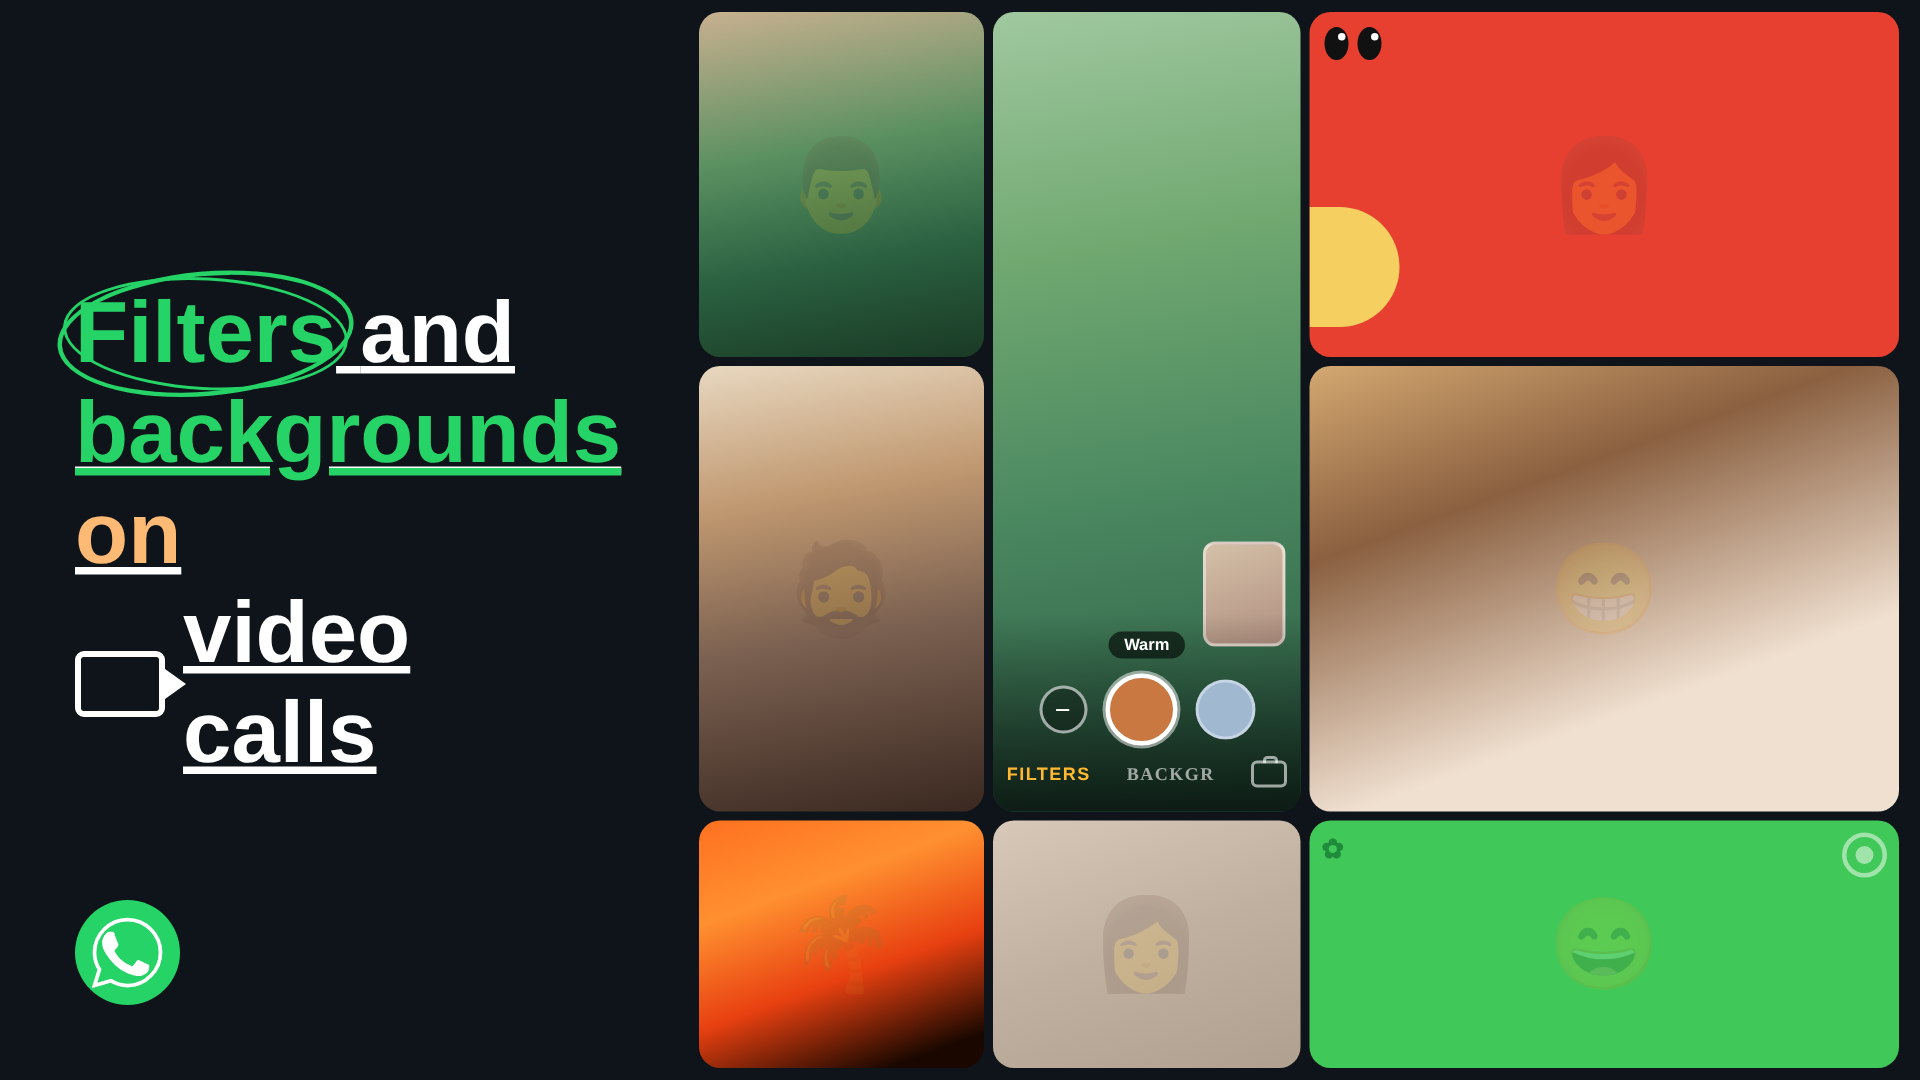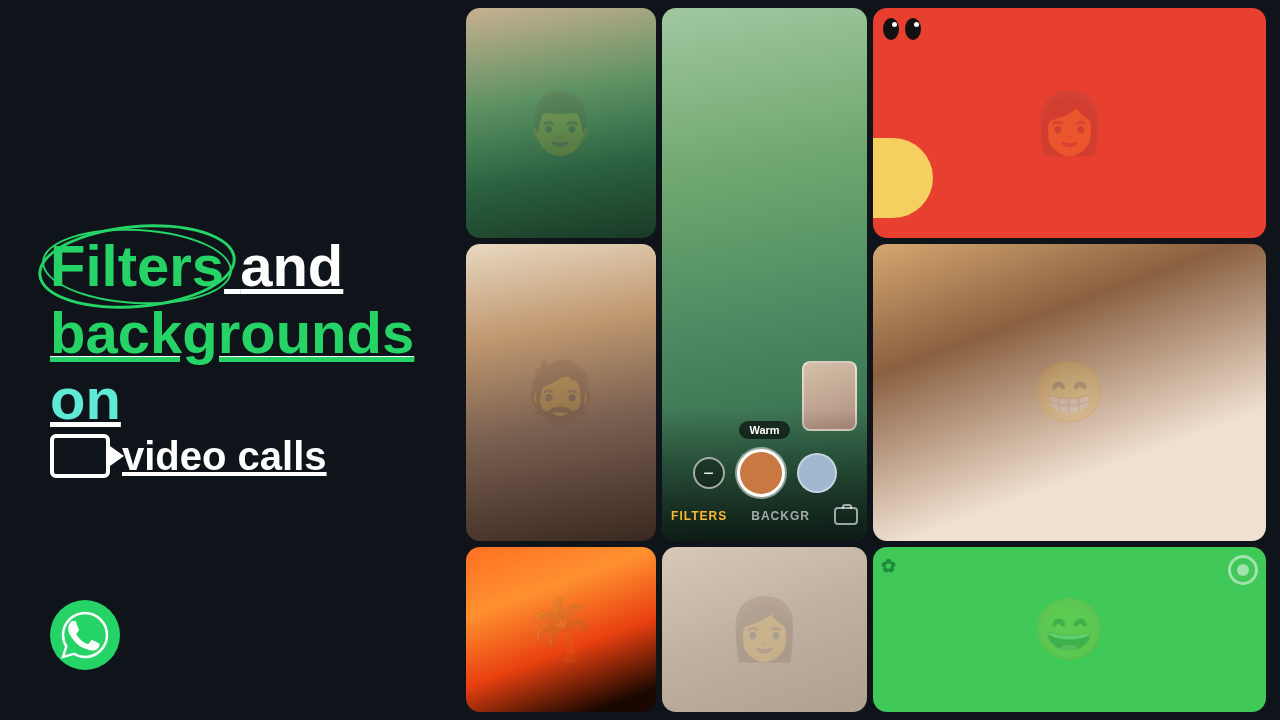--- a/index.html
+++ b/index.html
@@ -78,28 +78,28 @@
       text-decoration: underline;
       text-decoration-color: #25d366;
       text-underline-offset: 4px;
     }
 
     .headline .and-word {
       color: #ffffff;
     }
 
     .headline .on-word {
-      color: #5eead4;
+      color: #fdba74;
     }
 
     .video-calls-line {
       display: flex;
       align-items: center;
       gap: 12px;
-      font-size: 40px;
+      font-size: 58px;
       font-weight: 800;
       color: #ffffff;
     }
 
     .video-icon {
       width: 60px;
       height: 44px;
       border: 4px solid #ffffff;
       border-radius: 6px;
       position: relative;
@@ -218,20 +218,21 @@
 
     .filter-tab {
       color: #ffb830;
       font-size: 12px;
       font-weight: 700;
       letter-spacing: 1px;
     }
 
     .filter-tab.inactive {
       color: rgba(255,255,255,0.6);
+      font-family: Liberation Serif, serif;
     }
 
     
     .thumbnail-overlay {
       position: absolute;
       bottom: 90px;
       right: 16px;
       width: 60px;
       height: 80px;
       border-radius: 8px;

